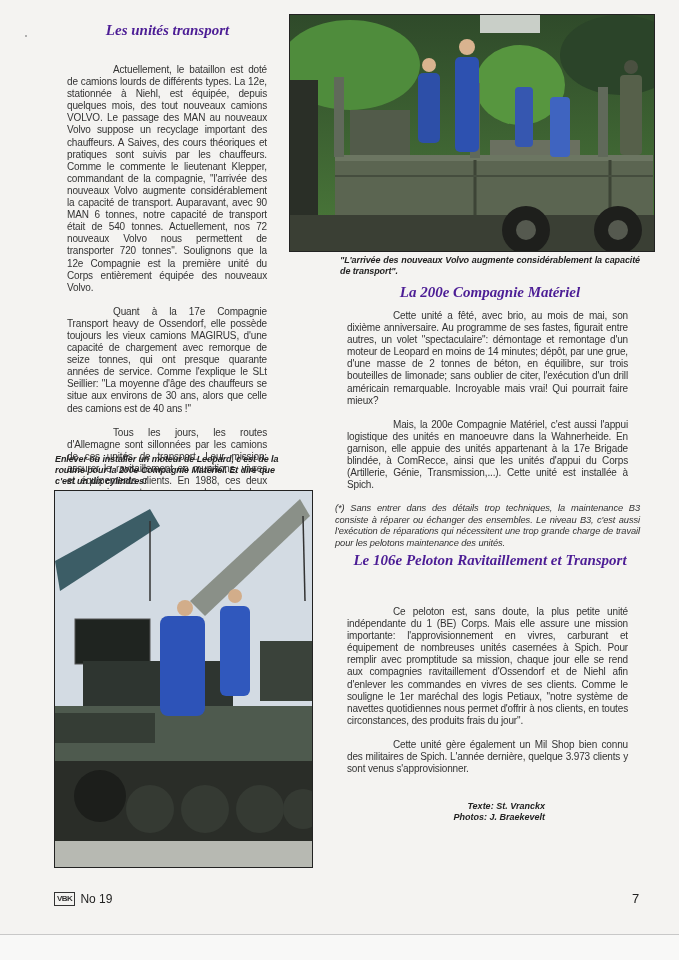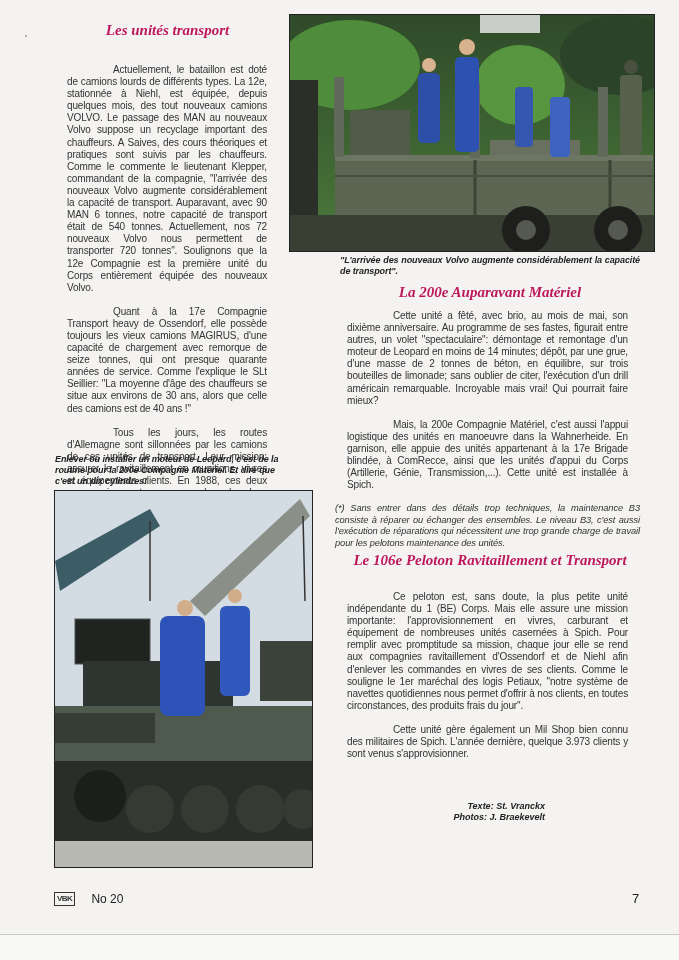--- a/index.html
+++ b/index.html
@@ -4,21 +4,21 @@
 <style>
   html, body { margin:0; padding:0; }
   body {
     width:679px; height:960px; position:relative; overflow:hidden;
     background:#f4f3f1; color:#2a2a2a;
     font-family:"Liberation Sans", sans-serif;
   }
   .abs { position:absolute; }
   .heading {
     font-family:"Liberation Serif", serif; font-style:italic; font-weight:bold;
-    font-size:15px; color:#be185d; text-align:center; white-space:nowrap;
+    font-size:15px; color:#4c1d95; text-align:center; white-space:nowrap;
   }
   .body-text {
     font-size:10px; line-height:12.1px; text-align:justify; color:#333;
     letter-spacing:-0.15px;
   }
   .body-text p { margin:12px; text-indent:46px; }
   .footnote { font-size:9.3px; line-height:11.6px; text-align:justify; color:#333; letter-spacing:-0.1px;font-style:italic; }
   .caption {
     font-size:9px; line-height:11px; font-style:italic; font-weight:bold; color:#222;
     letter-spacing:-0.1px;
@@ -89,32 +89,32 @@
     <rect x="225" y="72" width="18" height="60" rx="4" fill="#3657b0"></rect>
     <rect x="260" y="82" width="20" height="60" rx="4" fill="#3f64c0"></rect>
 
     <rect x="330" y="60" width="22" height="80" rx="4" fill="#56604a"></rect>
     <circle cx="341" cy="52" r="7" fill="#4a5040"></circle>
   </svg>
 </div>
 
 <div class="abs caption" style="left:340px;top:255px;width:300px;text-align:justify;">"L'arrivée des nouveaux Volvo augmente considérablement la capacité de transport".</div>
 
-<div class="abs heading" style="left:335px;top:284px;width:310px;">La 200e Auparavant Matériel</div>
+<div class="abs heading" style="left:335px;top:284px;width:310px;">La 200e Compagnie Matériel</div>
 
 <div class="abs body-text" style="left:335px;top:298px;width:305px;">
   <p>Cette unité a fêté, avec brio, au mois de mai, son dixième anniversaire. Au programme de ses fastes, figurait entre autres, un volet "spectaculaire": démontage et remontage d'un moteur de Leopard  en moins de 14 minutes; dépôt, par une grue, d'une masse de 2 tonnes de béton, en équilibre, sur trois bouteilles de limonade; sans oublier de citer, l'exécution d'un drill américain remarquable. Incroyable mais vrai! Qui pourrait faire mieux?</p>
   <p>Mais, la 200e Compagnie Matériel, c'est aussi l'appui logistique des unités en manoeuvre dans la Wahnerheide. En garnison, elle appuie des unités appartenant à la 17e Brigade blindée, à ComRecce, ainsi que les unités d'appui du Corps (Artillerie, Génie, Transmission,...). Cette unité est installée à Spich.</p>
 </div>
 
 <div class="abs footnote" style="left:335px;top:503px;width:305px;">(*)  Sans entrer dans des détails trop techniques, la maintenance B3 consiste à réparer ou échanger des ensembles. Le niveau B3, c'est aussi l'exécution de réparations qui nécessitent une trop grande charge de travail pour les pelotons maintenance des unités.</div>
 
 <div class="abs heading" style="left:335px;top:552px;width:310px;">Le 106e Peloton Ravitaillement et Transport</div>
 
-<div class="abs body-text" style="left:335px;top:579px;width:305px;">
+<div class="abs body-text" style="left:335px;top:594px;width:305px;">
   <p>Ce peloton est, sans doute, la plus petite unité indépendante du 1 (BE) Corps. Mais elle assure une mission importante: l'approvisionnement en vivres, carburant et équipement  de nombreuses unités casernées à Spich. Pour remplir avec promptitude sa mission, chaque jour elle se rend aux compagnies ravitaillement d'Ossendorf et de Niehl afin d'enlever les commandes en vivres de ses clients. Comme le souligne le 1er maréchal des logis Petiaux, "notre système de navettes quotidiennes nous permet d'offrir à nos clients, en toutes circonstances, des produits frais du jour".</p>
   <p>Cette unité gère également un Mil Shop bien connu des militaires de Spich. L'année dernière, quelque 3.973 clients y sont venus s'approvisionner.</p>
 </div>
 
 <div class="abs caption" style="left:55px;top:454px;width:232px;">Enlever ou installer un moteur de Leopard, c'est de la routine pour la 200e Compagnie Matériel. Et dire que c'est un dix cylindres!</div>
 
 <div class="abs photo" style="left:54px;top:490px;width:257px;height:376px;background:#c9d2dc;">
   <svg width="257" height="376" viewBox="0 0 257 376">
     <rect width="257" height="376" fill="#d3dbe3"></rect>
 
@@ -144,20 +144,20 @@
     <rect x="165" y="115" width="30" height="90" rx="6" fill="#3058bd"></rect>
     <circle cx="180" cy="105" r="7" fill="#d2ad8a"></circle>
   </svg>
 </div>
 
 <div class="abs credits" style="left:415px;top:801px;width:130px;">
   <div>Texte: St. Vranckx</div>
   <div>Photos: J. Braekevelt</div>
 </div>
 
-<div class="abs" style="left:54px;top:892px;display:flex;align-items:center;gap:16px;">
+<div class="abs" style="left:54px;top:892px;display:flex;align-items:center;gap:5px;">
   <span class="footer-logo">VBK</span>
-  <span class="footer-issue">No 20</span>
+  <span class="footer-issue">No 19</span>
 </div>
 <div class="abs page-number" style="left:632px;top:891px;">7</div>
 
 <div class="abs rule" style="left:0;top:934px;width:679px;"></div>
 <div class="abs" style="left:0;top:935px;width:679px;height:25px;background:#f8f8f7;"></div>
 
 </body></html>

